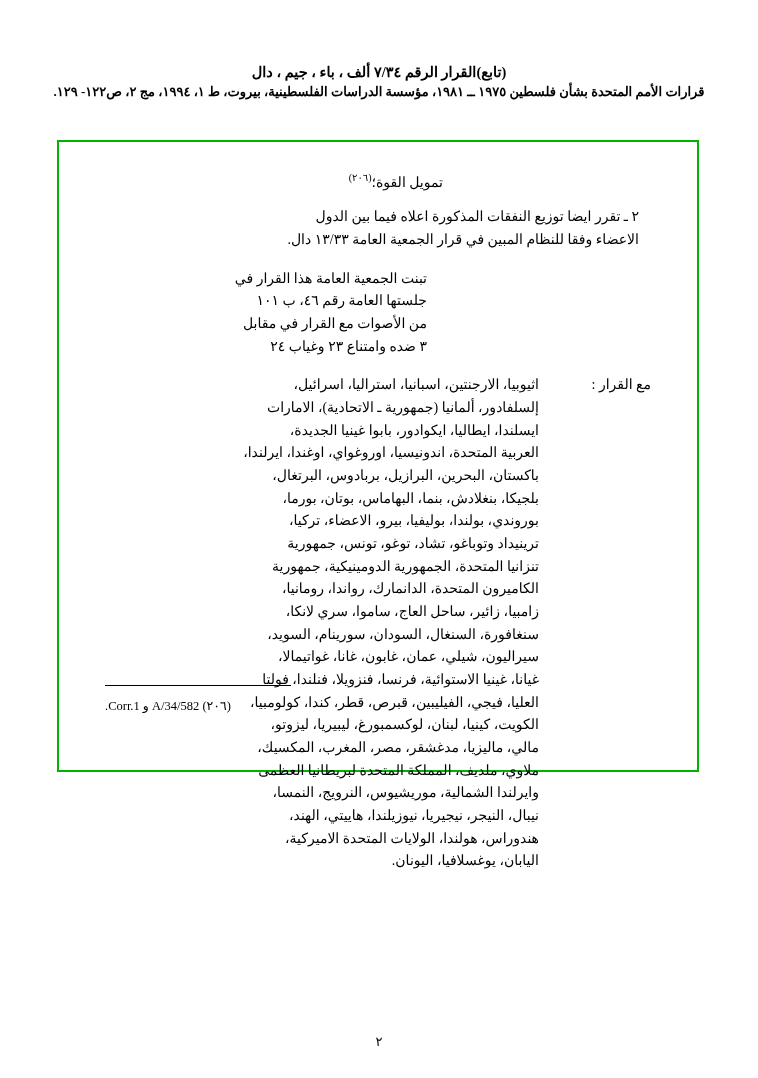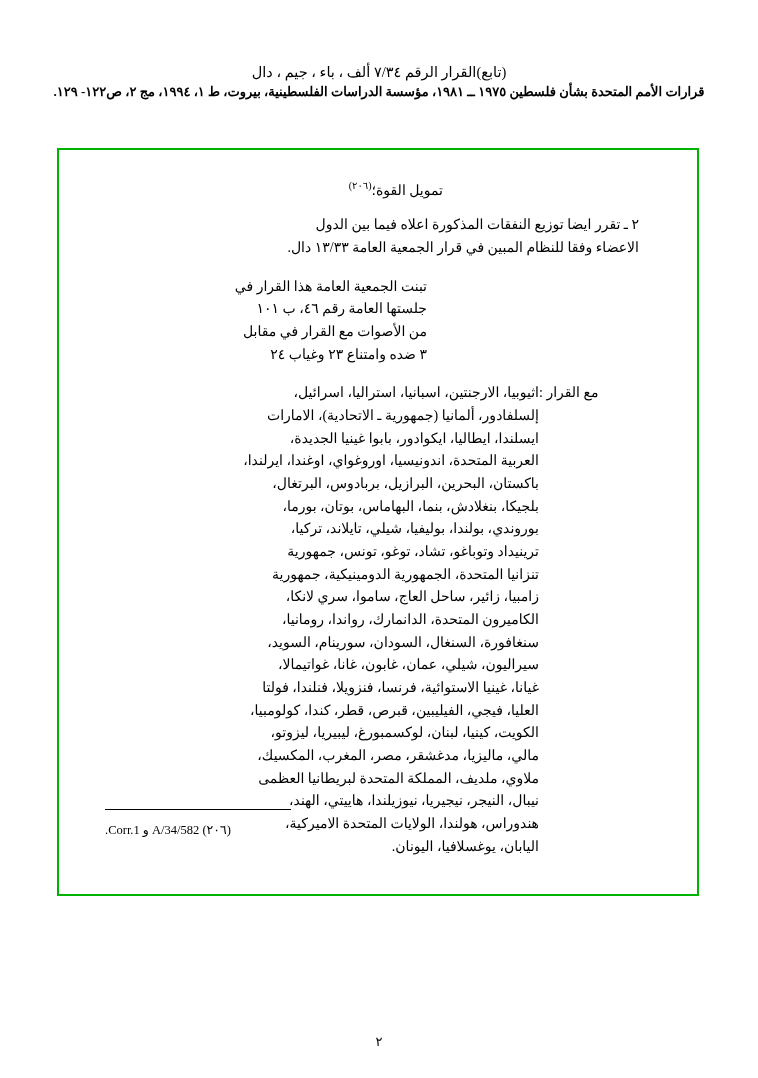--- a/index.html
+++ b/index.html
@@ -18,36 +18,36 @@
   .page {
     position: absolute;
     inset: 0;
   }
   .header {
     text-align: center;
     margin-top: 62px;
   }
   .header-title {
     font-size: 14.5px;
-    font-weight: normal;
+    font-weight: bold;
     letter-spacing: 0px;
     line-height: 1.4;
   }
   .header-source {
     font-size: 13px;
     font-weight: bold;
     margin-top: 1px;
     line-height: 1.4;
   }
   .frame {
     position: absolute;
-    top: 148px;
+    top: 140px;
     left: 57px;
     width: 642px;
-    height: 748px;
+    height: 632px;
     border: 2.5px solid #00b300;
     box-sizing: border-box;
     background: #ffffff;
   }
   .frame-inner {
     padding: 28px 46px 20px 46px;
     box-sizing: border-box;
     height: 100%;
     position: relative;
   }
@@ -84,21 +84,21 @@
   .countries-wrap {
     display: flex;
     flex-direction: row;
     margin-top: 2px;
   }
   .countries-label {
     width: 112px;
     flex: 0 0 112px;
     font-size: 14px;
     line-height: 1.62;
-    text-align: left;
+    text-align: right;
     white-space: nowrap;
   }
   .countries-body {
     flex: 1 1 auto;
     font-size: 14px;
     line-height: 1.62;
   }
   .countries-body .l { display: block; }
   .fn-rule {
     position: absolute;
@@ -157,32 +157,33 @@
 
         <div class="countries-wrap">
           <div class="countries-label">مع القرار  :</div>
           <div class="countries-body">
             <span class="l">اثيوبيا، الارجنتين، اسبانيا، استراليا، اسرائيل،</span>
             <span class="l">إلسلفادور، ألمانيا (جمهورية ـ الاتحادية)، الامارات</span>
             <span class="l">ايسلندا، ايطاليا، ايكوادور، بابوا غينيا الجديدة،</span>
             <span class="l">العربية المتحدة، اندونيسيا، اوروغواي، اوغندا، ايرلندا،</span>
             <span class="l">باكستان، البحرين، البرازيل، بربادوس، البرتغال،</span>
             <span class="l">بلجيكا، بنغلادش، بنما، البهاماس، بوتان، بورما،</span>
-            <span class="l">بوروندي، بولندا، بوليفيا، شيلي، تايلاند، تركيا،</span>
+            <span class="l">بوروندي، بولندا، بوليفيا، بيرو، الاعضاء، تركيا،</span>
             <span class="l">ترينيداد وتوباغو، تشاد، توغو، تونس، جمهورية</span>
             <span class="l">تنزانيا المتحدة، الجمهورية الدومينيكية، جمهورية</span>
+            <span class="l">الكاميرون المتحدة، الدانمارك، رواندا، رومانيا،</span>
             <span class="l">زامبيا، زائير، ساحل العاج، ساموا، سري لانكا،</span>
-            <span class="l">الكاميرون المتحدة، الدانمارك، رواندا، رومانيا،</span>
             <span class="l">سنغافورة، السنغال، السودان، سورينام، السويد،</span>
             <span class="l">سيراليون، شيلي، عمان، غابون، غانا، غواتيمالا،</span>
             <span class="l">غيانا، غينيا الاستوائية، فرنسا، فنزويلا، فنلندا، فولتا</span>
             <span class="l">العليا، فيجي، الفيليبين، قبرص، قطر، كندا، كولومبيا،</span>
             <span class="l">الكويت، كينيا، لبنان، لوكسمبورغ، ليبيريا، ليزوتو،</span>
             <span class="l">مالي، ماليزيا، مدغشقر، مصر، المغرب، المكسيك،</span>
             <span class="l">ملاوي، ملديف، المملكة المتحدة لبريطانيا العظمى</span>
+            <span class="l">وايرلندا الشمالية، موريشيوس، النرويج، النمسا،</span>
             <span class="l">نيبال، النيجر، نيجيريا، نيوزيلندا، هاييتي، الهند،</span>
             <span class="l">هندوراس، هولندا، الولايات المتحدة الاميركية،</span>
             <span class="l">اليابان، يوغسلافيا، اليونان.</span>
           </div>
         </div>
 
       </div>
 
       <div class="fn-rule"></div>
       <div class="footnote">(٢٠٦) A/34/582 و Corr.1.</div>

